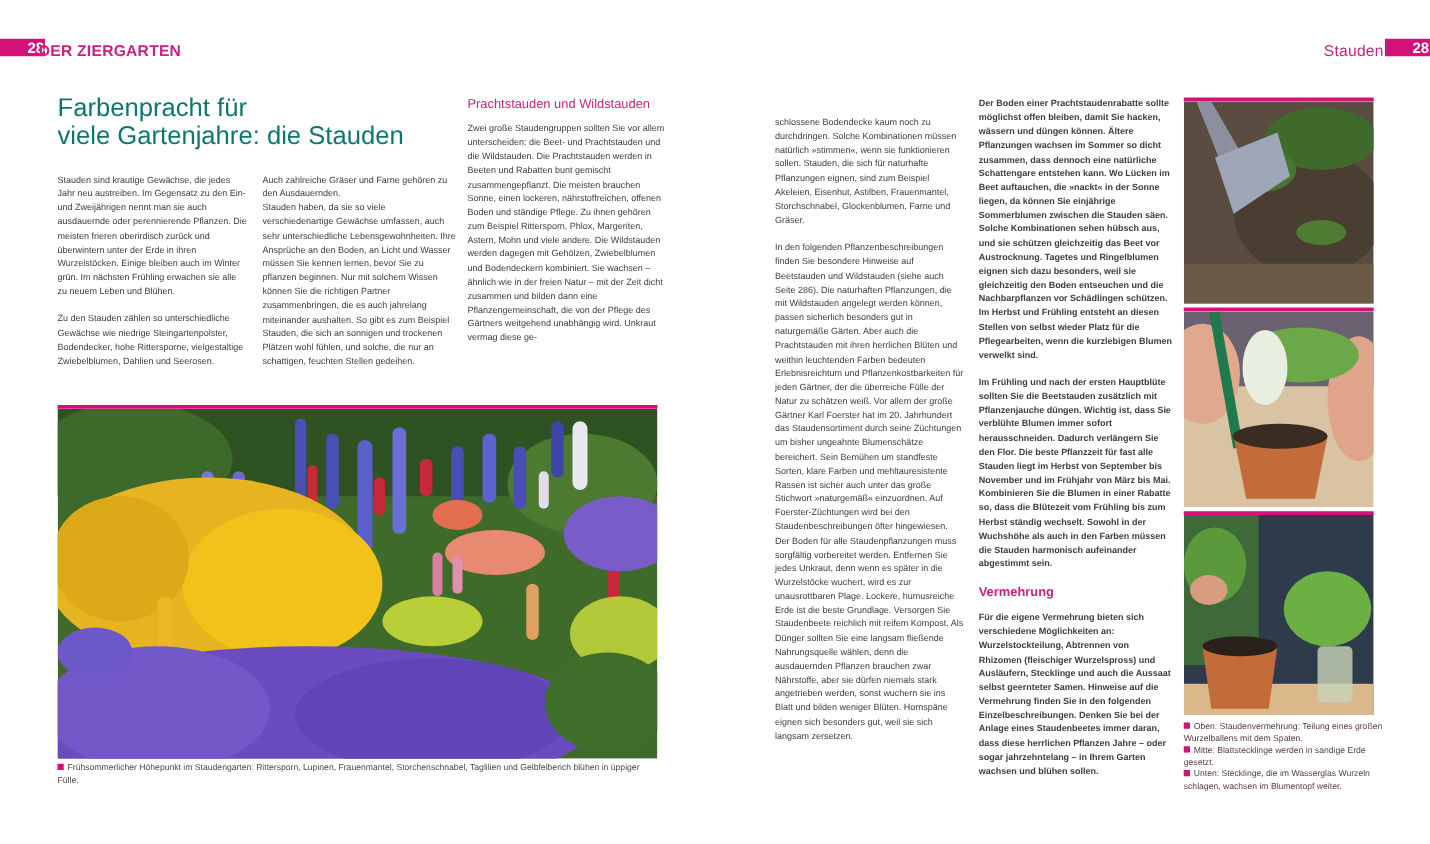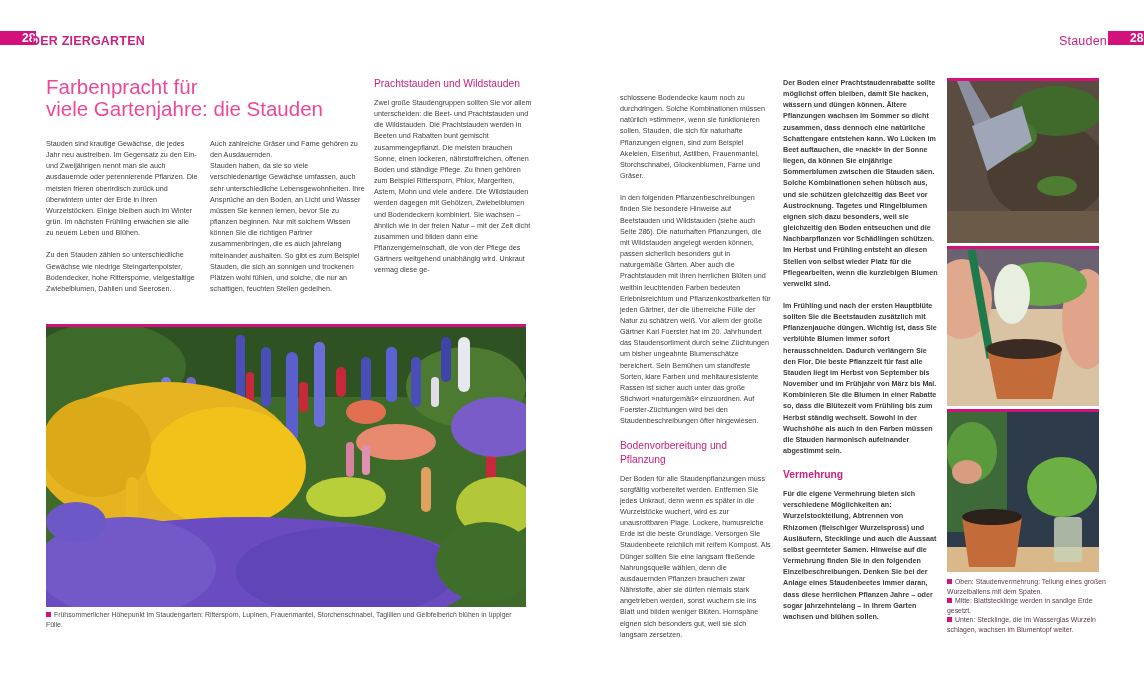--- a/index.html
+++ b/index.html
@@ -7,21 +7,21 @@
   body { position: relative; font-family: "Liberation Sans", sans-serif; color: #3a3a3a; }
 
   .pnum { position: absolute; top: 31px; height: 14px; width: 36px; background: #d4117a; color: #fff;
           font-size: 12px; font-weight: bold; display: flex; align-items: center; justify-content: center; padding-left: 28px; }
   .pnum.left { left: 0; }
   .pnum.right { left: 1108px; }
   .runhead { position: absolute; top: 34px; font-size: 12.5px; color: #c8227f; letter-spacing: 0.2px; }
   .runhead.left { left: 31px; font-weight: bold; }
   .runhead.right { left: 1059px; }
 
-  .title { position: absolute; left: 46px; top: 76px; font-size: 20.5px; line-height: 22px; color: #ec4899; font-weight: normal; }
+  .title { position: absolute; left: 46px; top: 76px; font-size: 20.5px; line-height: 22px; color: #0f766e; font-weight: normal; }
   .title span { display: block; }
 
   .col { position: absolute; font-size: 7.2px; line-height: 11.15px; color: #3d3d3d; }
   .col p { margin: 0; }
   .col p + p.gap { margin-top: 11px; }
   .subhead { color: #c8227f; font-size: 10.3px; line-height: 14px; margin-bottom: 6px; }
 
   .photo { position: absolute; overflow: hidden; border-top: 3px solid #d4117a; }
   .caption { position: absolute; font-size: 6.9px; line-height: 9.5px; color: #4a4a4a; }
   .sq { display: inline-block; width: 5px; height: 5px; background: #d4117a; margin-right: 3px; vertical-align: 0px; }
@@ -108,21 +108,20 @@
     <ellipse cx="440" cy="235" rx="50" ry="40" fill="#3f6e2a"></ellipse>
   </svg>
 </div>
 <div class="caption" style="left:46px; top:610px; width:480px;">
   <span class="sq"></span><span>Frühsommerlicher Höhepunkt im Staudengarten: Rittersporn, Lupinen, Frauenmantel, Storchenschnabel, Taglilien und Gelbfelberich blühen in üppiger Fülle.</span>
 </div>
 
 <div class="col" style="left:620px; top:92px; width:152px;">
   <p>schlossene Bodendecke kaum noch zu durchdringen. Solche Kombinationen müssen natürlich »stimmen«, wenn sie funktionieren sollen. Stauden, die sich für naturhafte Pflanzungen eignen, sind zum Beispiel Akeleien, Eisenhut, Astilben, Frauenmantel, Storchschnabel, Glockenblumen, Farne und Gräser.</p>
   <p class="gap">In den folgenden Pflanzenbeschreibungen finden Sie besondere Hinweise auf Beetstauden und Wildstauden (siehe auch Seite 286). Die naturhaften Pflanzungen, die mit Wildstauden angelegt werden können, passen sicherlich besonders gut in naturgemäße Gärten. Aber auch die Prachtstauden mit ihren herrlichen Blüten und weithin leuchtenden Farben bedeuten Erlebnisreichtum und Pflanzenkostbarkeiten für jeden Gärtner, der die überreiche Fülle der Natur zu schätzen weiß. Vor allem der große Gärtner Karl Foerster hat im 20. Jahrhundert das Staudensortiment durch seine Züchtungen um bisher ungeahnte Blumenschätze bereichert. Sein Bemühen um standfeste Sorten, klare Farben und mehltauresistente Rassen ist sicher auch unter das große Stichwort »naturgemäß« einzuordnen. Auf Foerster-Züchtungen wird bei den Staudenbeschreibungen öfter hingewiesen.</p>
-  <div class="subhead" style="margin-top:12px;">Bodenvorbereitung und Pflanzung</div>
   <p>Der Boden für alle Staudenpflanzungen muss sorgfältig vorbereitet werden. Entfernen Sie jedes Unkraut, denn wenn es später in die Wurzelstöcke wuchert, wird es zur unausrottbaren Plage. Lockere, humusreiche Erde ist die beste Grundlage. Versorgen Sie Staudenbeete reichlich mit reifem Kompost. Als Dünger sollten Sie eine langsam fließende Nahrungsquelle wählen, denn die ausdauernden Pflanzen brauchen zwar Nährstoffe, aber sie dürfen niemals stark angetrieben werden, sonst wuchern sie ins Blatt und bilden weniger Blüten. Hornspäne eignen sich besonders gut, weil sie sich langsam zersetzen.</p>
 </div>
 
 <div class="col" style="left:783px; top:77px; width:155px;font-weight:bold;">
   <p>Der Boden einer Prachtstaudenrabatte sollte möglichst offen bleiben, damit Sie hacken, wässern und düngen können. Ältere Pflanzungen wachsen im Sommer so dicht zusammen, dass dennoch eine natürliche Schattengare entstehen kann. Wo Lücken im Beet auftauchen, die »nackt« in der Sonne liegen, da können Sie einjährige Sommerblumen zwischen die Stauden säen. Solche Kombinationen sehen hübsch aus, und sie schützen gleichzeitig das Beet vor Austrocknung. Tagetes und Ringelblumen eignen sich dazu besonders, weil sie gleichzeitig den Boden entseuchen und die Nachbarpflanzen vor Schädlingen schützen. Im Herbst und Frühling entsteht an diesen Stellen von selbst wieder Platz für die Pflegearbeiten, wenn die kurzlebigen Blumen verwelkt sind.</p>
   <p class="gap">Im Frühling und nach der ersten Hauptblüte sollten Sie die Beetstauden zusätzlich mit Pflanzenjauche düngen. Wichtig ist, dass Sie verblühte Blumen immer sofort herausschneiden. Dadurch verlängern Sie den Flor. Die beste Pflanzzeit für fast alle Stauden liegt im Herbst von September bis November und im Frühjahr von März bis Mai. Kombinieren Sie die Blumen in einer Rabatte so, dass die Blütezeit vom Frühling bis zum Herbst ständig wechselt. Sowohl in der Wuchshöhe als auch in den Farben müssen die Stauden harmonisch aufeinander abgestimmt sein.</p>
   <div class="subhead" style="margin-top:12px;">Vermehrung</div>
   <p>Für die eigene Vermehrung bieten sich verschiedene Möglichkeiten an: Wurzelstockteilung, Abtrennen von Rhizomen (fleischiger Wurzelspross) und Ausläufern, Stecklinge und auch die Aussaat selbst geernteter Samen. Hinweise auf die Vermehrung finden Sie in den folgenden Einzelbeschreibungen. Denken Sie bei der Anlage eines Staudenbeetes immer daran, dass diese herrlichen Pflanzen Jahre – oder sogar jahrzehntelang – in Ihrem Garten wachsen und blühen sollen.</p>
 </div>
 

